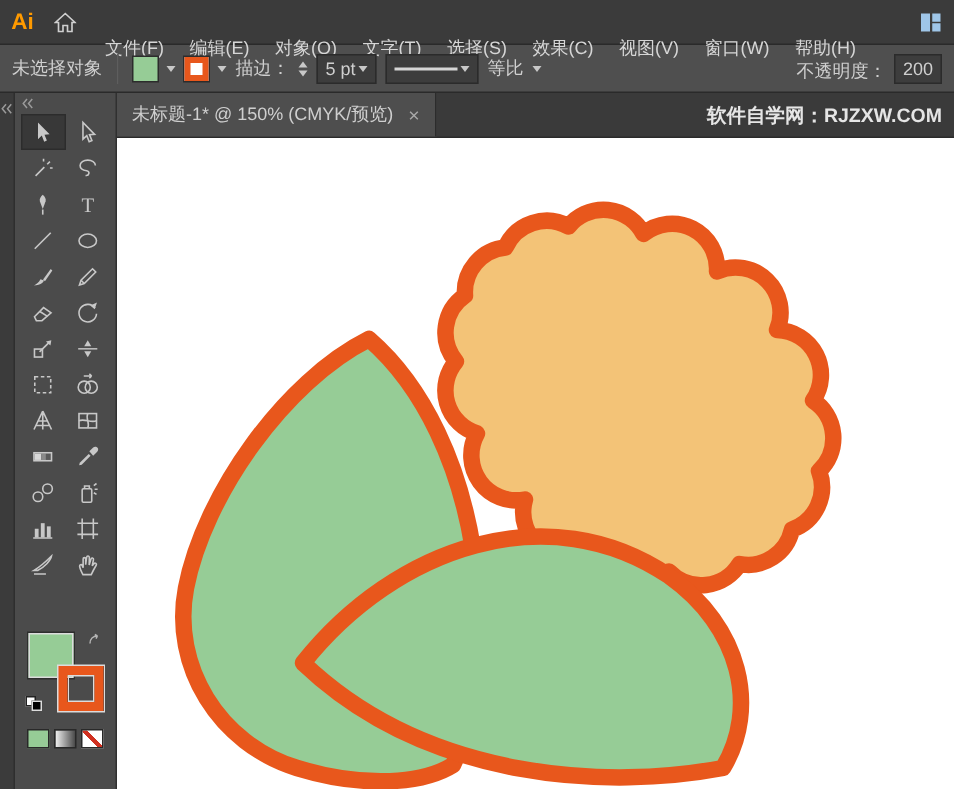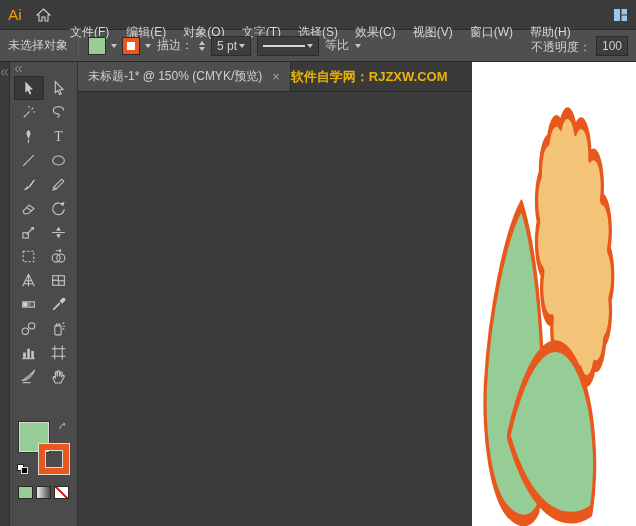--- a/index.html
+++ b/index.html
@@ -3,21 +3,21 @@
 <meta charset="utf-8">
 <style>
   * { margin:0; padding:0; box-sizing:border-box; }
   html,body { width:636px; height:526px; overflow:hidden; background:#3b3b3b;
     font-family:"Liberation Sans", sans-serif; }
 
   
   .menubar { height:30px; background:#3b3b3b; border-bottom:1px solid #2a2a2a;
     display:flex; align-items:center; color:#d6d6d6; font-size:12px; }
   .logo { width:30px; height:30px; display:flex; align-items:center; justify-content:center;
-    color:#ff9a00; font-weight:normal; font-size:15px; }
+    color:#ff9a00; font-weight:bold; font-size:15px; }
   .home { width:26px; height:30px; display:flex; align-items:center; justify-content:center; }
   .menus { display:flex; gap:17px; margin-left:14px;margin-top:36px; }
   .menu-item { cursor:default; white-space:nowrap; }
   .mb-right { margin-left:auto; display:flex; align-items:center; gap:8px; padding-right:8px; }
 
   
   .controlbar { height:32px; background:#4f4f4f; border-bottom:1px solid #2a2a2a;
     display:flex; align-items:center; color:#cfcfcf; font-size:12px; padding:0 8px; gap:6px; }
   .cb-sep { width:1px; height:20px; background:#3a3a3a; border-right:1px solid #5e5e5e; margin:0 4px; }
   .sw { width:16px; height:16px; display:inline-block; }
@@ -54,28 +54,28 @@
   .fs-default .b { position:absolute; left:0; top:0; width:7px; height:7px; background:#fff; border:1px solid #222; }
   .fs-default .f { position:absolute; left:4px; top:3px; width:7px; height:7px; background:#000; border:1px solid #ddd; }
 
   .color-btns { display:flex; justify-content:center; gap:3px; margin-top:8px; }
   .cbtn { width:15px; height:13px; border:1px solid #292929; }
   .cbtn.color { background:#96CC96; }
   .cbtn.grad { background:linear-gradient(90deg,#f0f0f0,#4a4a4a); }
   .cbtn.none { background:linear-gradient(45deg, transparent 43%, #d03020 43%, #d03020 57%, transparent 57%), #fff; }
 
   
-  .docarea { flex:1; display:flex; flex-direction:row; }
+  .docarea { flex:1; display:flex; flex-direction:column; }
   .tabbar { height:30px; background:#3a3a3a; border-bottom:1px solid #2a2a2a;
     display:flex; align-items:stretch; color:#cfcfcf; font-size:12px; }
   .tab { background:#4e4e4e; display:flex; align-items:center; gap:10px; padding:0 10px;
     border-right:1px solid #2c2c2c; white-space:nowrap; }
   .tab-close { color:#a8a8a8; font-size:13px; cursor:default; }
-  .watermark { margin-left:auto; display:flex; align-items:center; padding-right:24px;
-    color:#eab308; font-weight:bold; font-size:13px; white-space:nowrap; }
+  .watermark { margin-left:auto; display:flex; align-items:center; padding-right:8px;
+    color:#e5e5e5; font-weight:bold; font-size:13px; white-space:nowrap; }
   .canvas { flex:1; background:#ffffff; position:relative; overflow:hidden; }
   .artwork { position:absolute; left:0; top:0; width:100%; height:100%; }
 
   svg.icon { display:block; }
 </style>
 </head>
 <body>
 
 <div class="app">
 
@@ -128,21 +128,21 @@
     </span>
     <span class="field">
       <span class="profile-line"></span>
       <i class="dd"></i>
     </span>
     <span class="cb-text">等比</span>
     <i class="dd"></i>
     <span class="opacity-group">
       <span class="cb-text">不透明度：</span>
       <span class="field">
-        <span>100</span>
+        <span>200</span>
       </span>
     </span>
   </div>
 
   <div class="main">
 
     <div class="dockstrip">
       <svg class="icon" width="9" height="9" viewBox="0 0 9 9">
           <path d="M4 1.5 L1.5 4.5 L4 7.5 M7.5 1.5 L5 4.5 L7.5 7.5" fill="none" stroke="#9a9a9a" stroke-width="1"></path>
         </svg>

